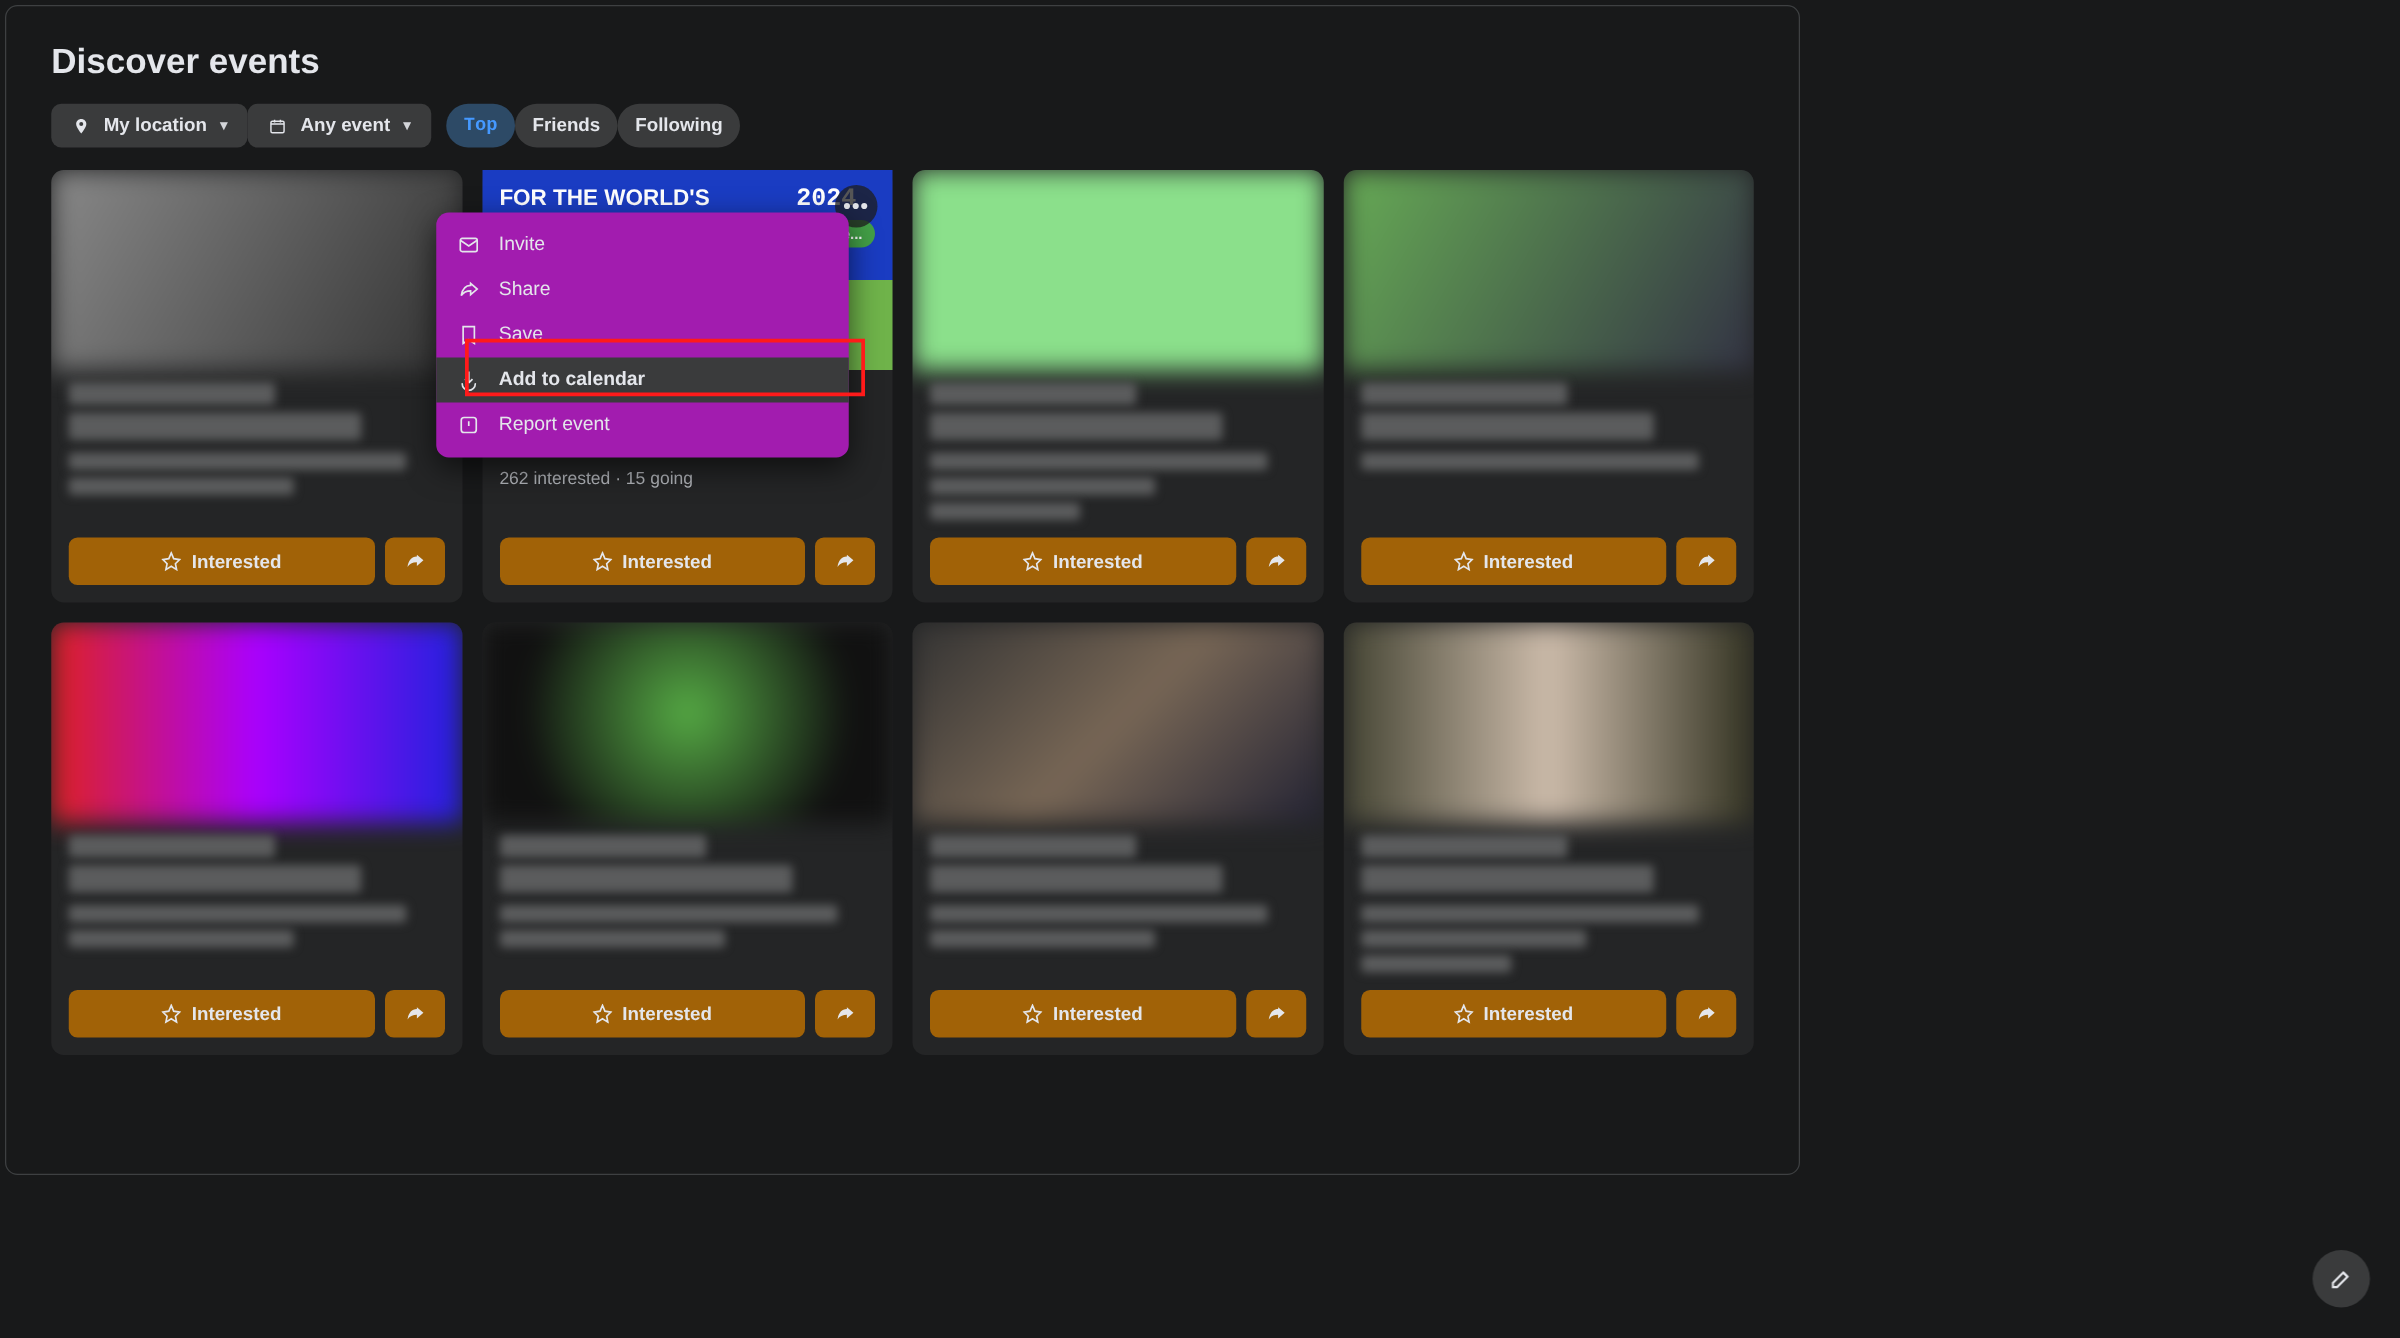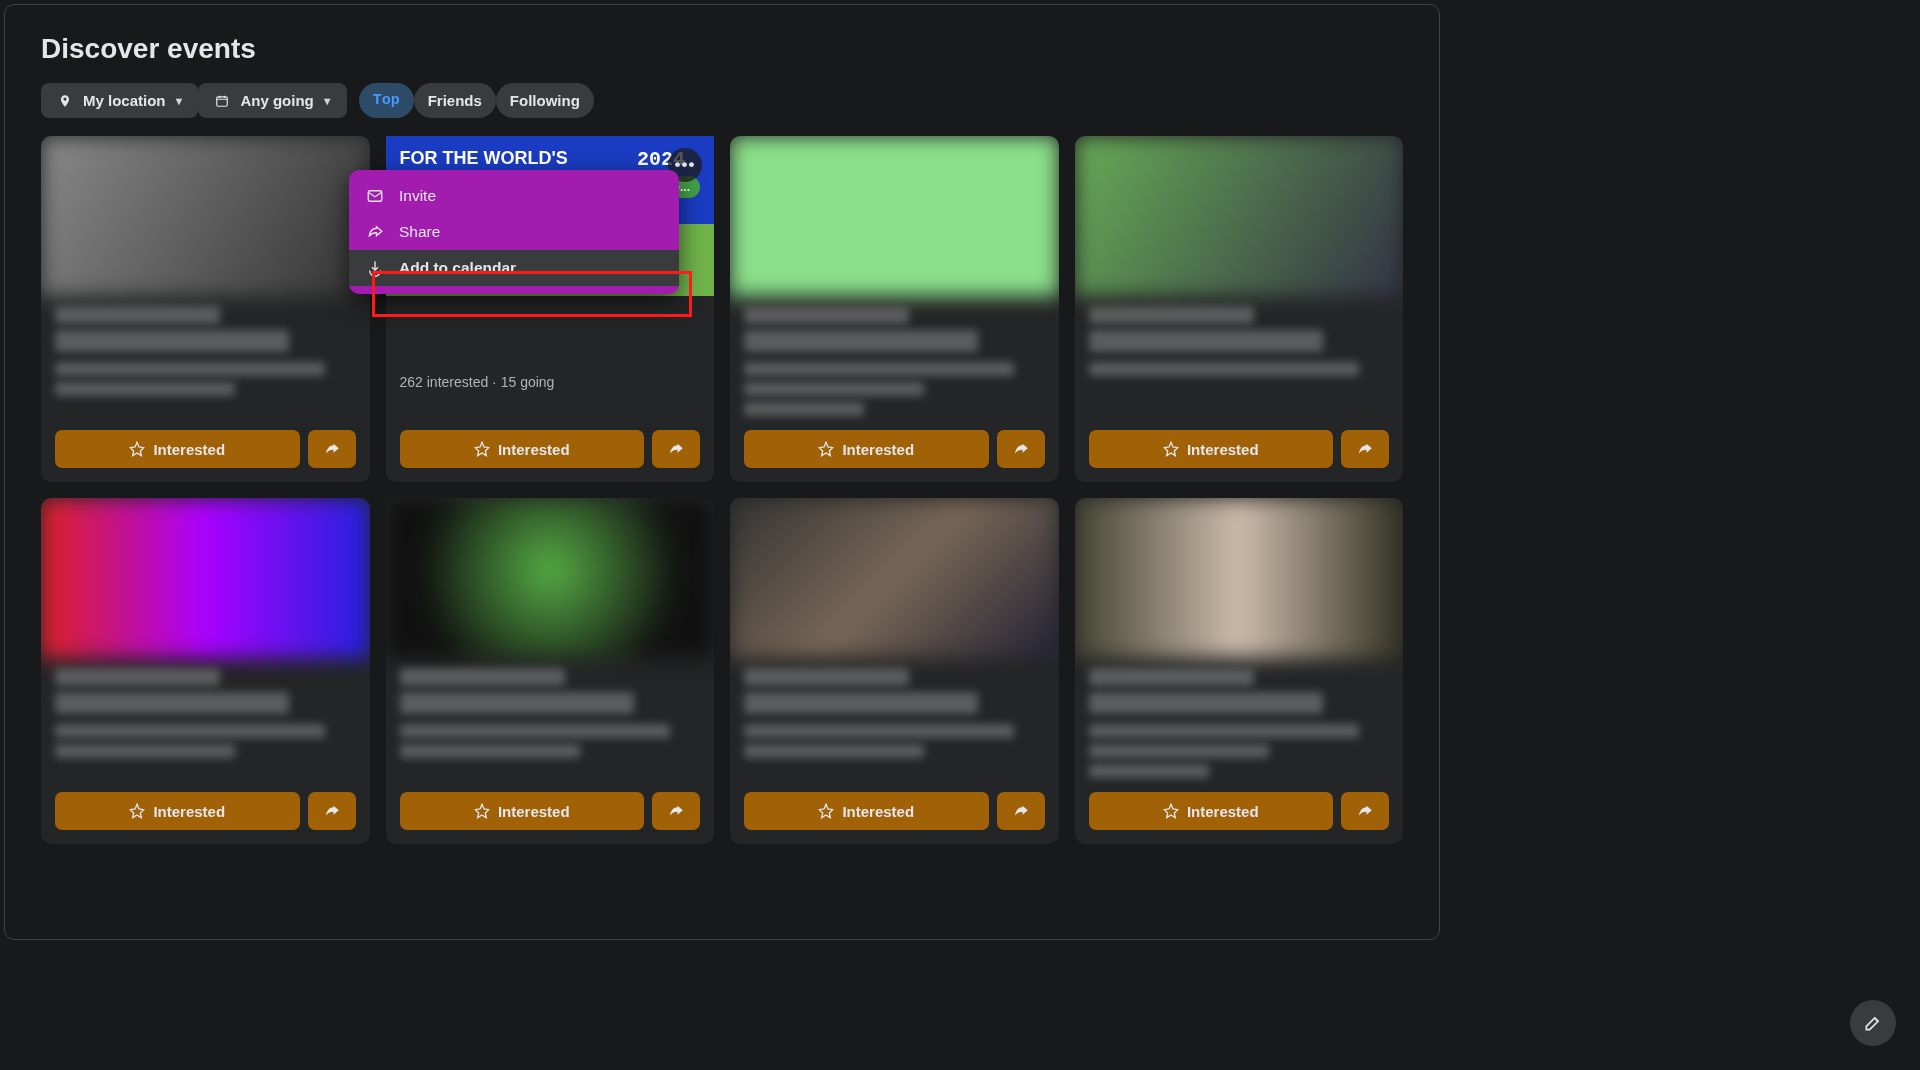--- a/index.html
+++ b/index.html
@@ -211,21 +211,21 @@
       <span>My location</span>
       <span class="chev">▼</span>
     </button>
     <button class="pill">
       <span class="menu-icon">
         <svg width="14" height="14" viewBox="0 0 24 24" fill="none" stroke="currentColor" stroke-width="2">
             <rect x="3" y="5" width="18" height="16" rx="2"></rect>
             <path d="M3 9h18M8 3v4M16 3v4"></path>
           </svg>
       </span>
-      <span>Any going</span>
+      <span>Any event</span>
       <span class="chev">▼</span>
     </button>
     <div style="width:12px"></div>
     <button class="pill round active">Top</button>
     <button class="pill round">Friends</button>
     <button class="pill round">Following</button>
   </div>
 
   <div class="grid">
 
@@ -463,28 +463,45 @@
       <span>Invite</span>
     </div>
     <div class="menu-item">
       <span class="menu-icon">
           <svg width="18" height="18" viewBox="0 0 24 24" fill="none" stroke="currentColor" stroke-width="1.8">
             <path d="M14 5l7 6-7 6v-4c-5 0-8 2-10 5 1-6 4-11 10-11V5z"></path>
           </svg>
         </span>
       <span>Share</span>
     </div>
+    <div class="menu-item">
+      <span class="menu-icon">
+          <svg width="18" height="18" viewBox="0 0 24 24" fill="none" stroke="currentColor" stroke-width="1.8">
+            <path d="M6 3h12v18l-6-4-6 4V3z"></path>
+          </svg>
+        </span>
+      <span>Save</span>
+    </div>
     <div class="menu-item highlight">
       <span class="menu-icon">
           <svg width="18" height="18" viewBox="0 0 24 24" fill="none" stroke="currentColor" stroke-width="1.8">
             <path d="M12 3v12m0 0l-4-4m4 4l4-4"></path>
             <path d="M5 19a7 7 0 0014 0" stroke-linecap="round" transform="translate(0,-3)"></path>
           </svg>
         </span>
       <span>Add to calendar</span>
+    </div>
+    <div class="menu-item">
+      <span class="menu-icon">
+          <svg width="18" height="18" viewBox="0 0 24 24" fill="none" stroke="currentColor" stroke-width="1.8">
+            <rect x="4" y="4" width="16" height="16" rx="3"></rect>
+            <path d="M12 8v5m0 3h.01"></path>
+          </svg>
+        </span>
+      <span>Report event</span>
     </div>
   </div>
 
   <div class="highlight-box"></div>
 
 </div>
 
 <div class="fab">
   <span>
       <svg width="20" height="20" viewBox="0 0 24 24" fill="none" stroke="currentColor" stroke-width="2">

